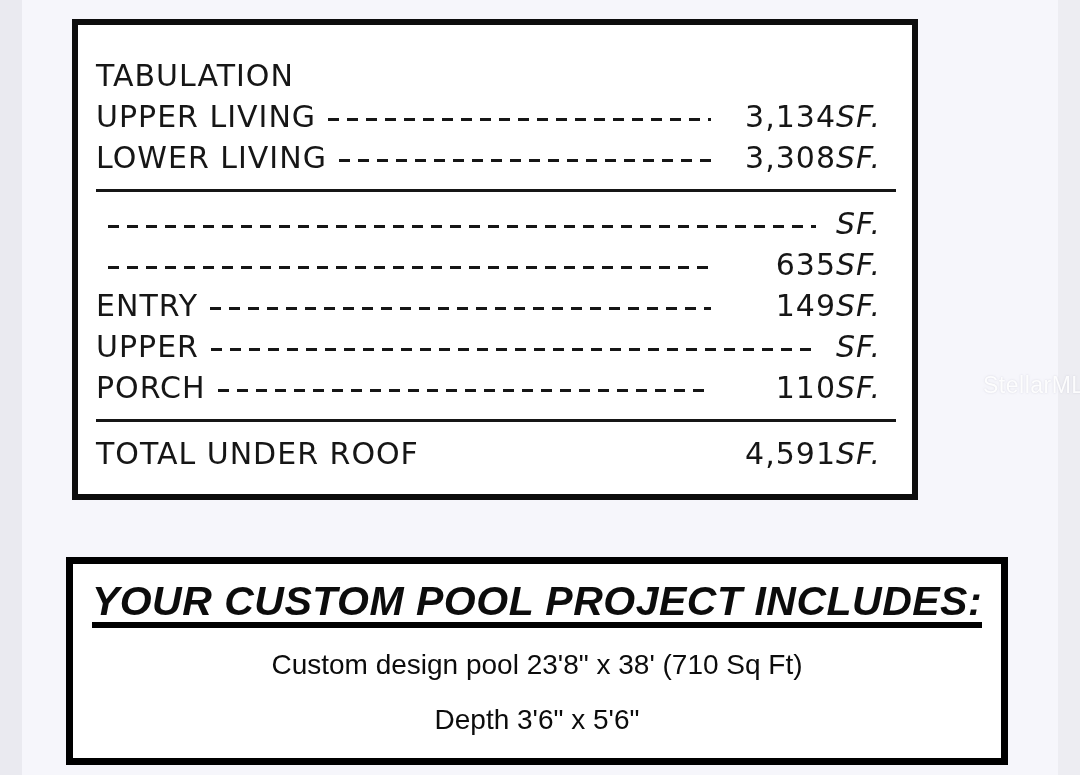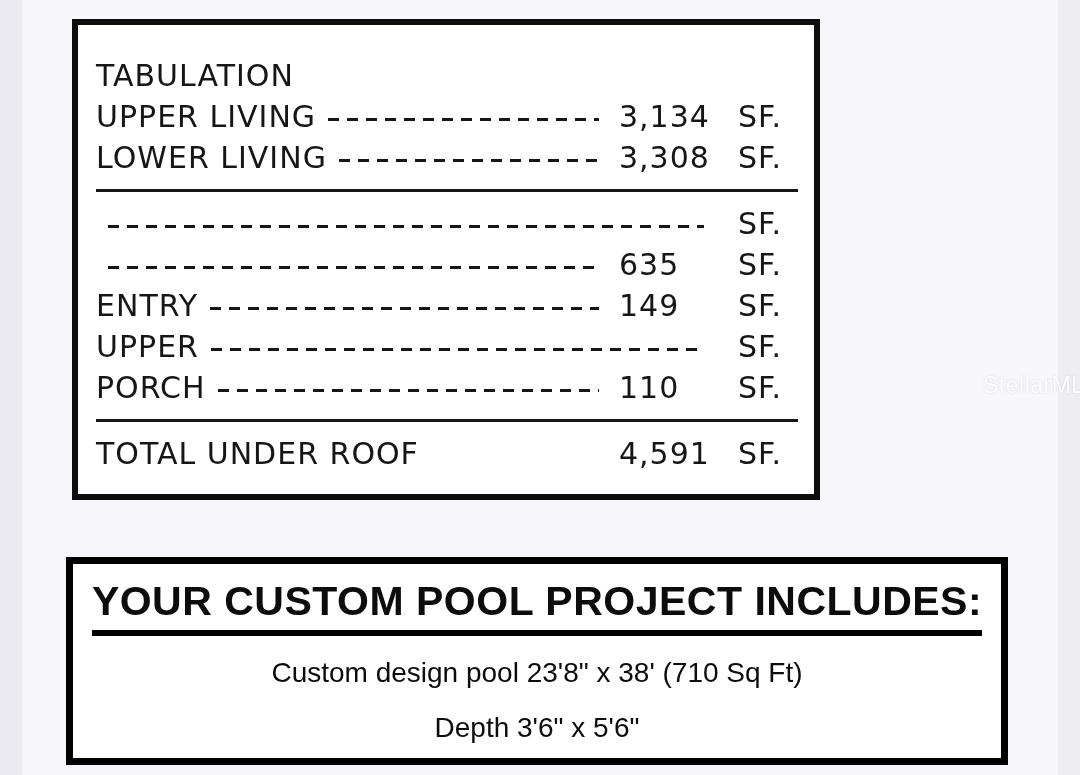--- a/index.html
+++ b/index.html
@@ -19,21 +19,21 @@
     background: #eaeaf0;
   }
   .edge-band.left  { left: 0;  width: 22px; }
   .edge-band.right { left: 1058px; width: 22px; background: #ededf2; }
 
   
   .tab-box {
     position: absolute;
     left: 72px;
     top: 19px;
-    width: 748px;
+    width: 846px;
     border: 6px solid #0d0d0d;
     background: #ffffff;
     padding: 30px 14px 20px 18px;
     font-family: "DejaVu Sans", sans-serif;
     color: #161616;
   }
   .tab-row {
     display: flex;
     align-items: center;
     height: 41px;
@@ -46,24 +46,25 @@
     flex: 1 1 auto;
     height: 3px;
     margin: 6px 20px 0 12px;
     background: repeating-linear-gradient(to right,
       #161616 0px, #161616 11px,
       transparent 11px, transparent 19px);
   }
   .tab-row.no-leader .leader { background: none; }
   .tab-row .val {
     flex: 0 0 105px;
+    text-align: right;
   }
   .tab-row .unit {
     flex: 0 0 62px;
-    margin-left: 14px;
+    font-style: italic;
   }
   .tab-rule {
     height: 3px;
     background: #161616;
     margin: 11px 2px 11px 0;
   }
 
   
   .watermark {
     position: absolute;
@@ -88,23 +89,24 @@
     text-align: center;
     color: #0c0c0c;
     padding-top: 17px;
   }
   .pool-title-wrap { line-height: 1; }
   .pool-title {
     display: inline-block;
     font-size: 41px;
     font-weight: bold;
     letter-spacing: 0.5px;
-    padding-bottom: 8px;
+    padding-bottom: 0;
     border-bottom: 6px solid #000000;
     white-space: nowrap;
+    font-style: italic;
   }
   .pool-line {
     font-size: 28px;
     line-height: 30px;
   }
   .pool-line.first  { margin-top: 22px; }
   .pool-line.second { margin-top: 25px; }
 </style>
 </head>
 <body>

